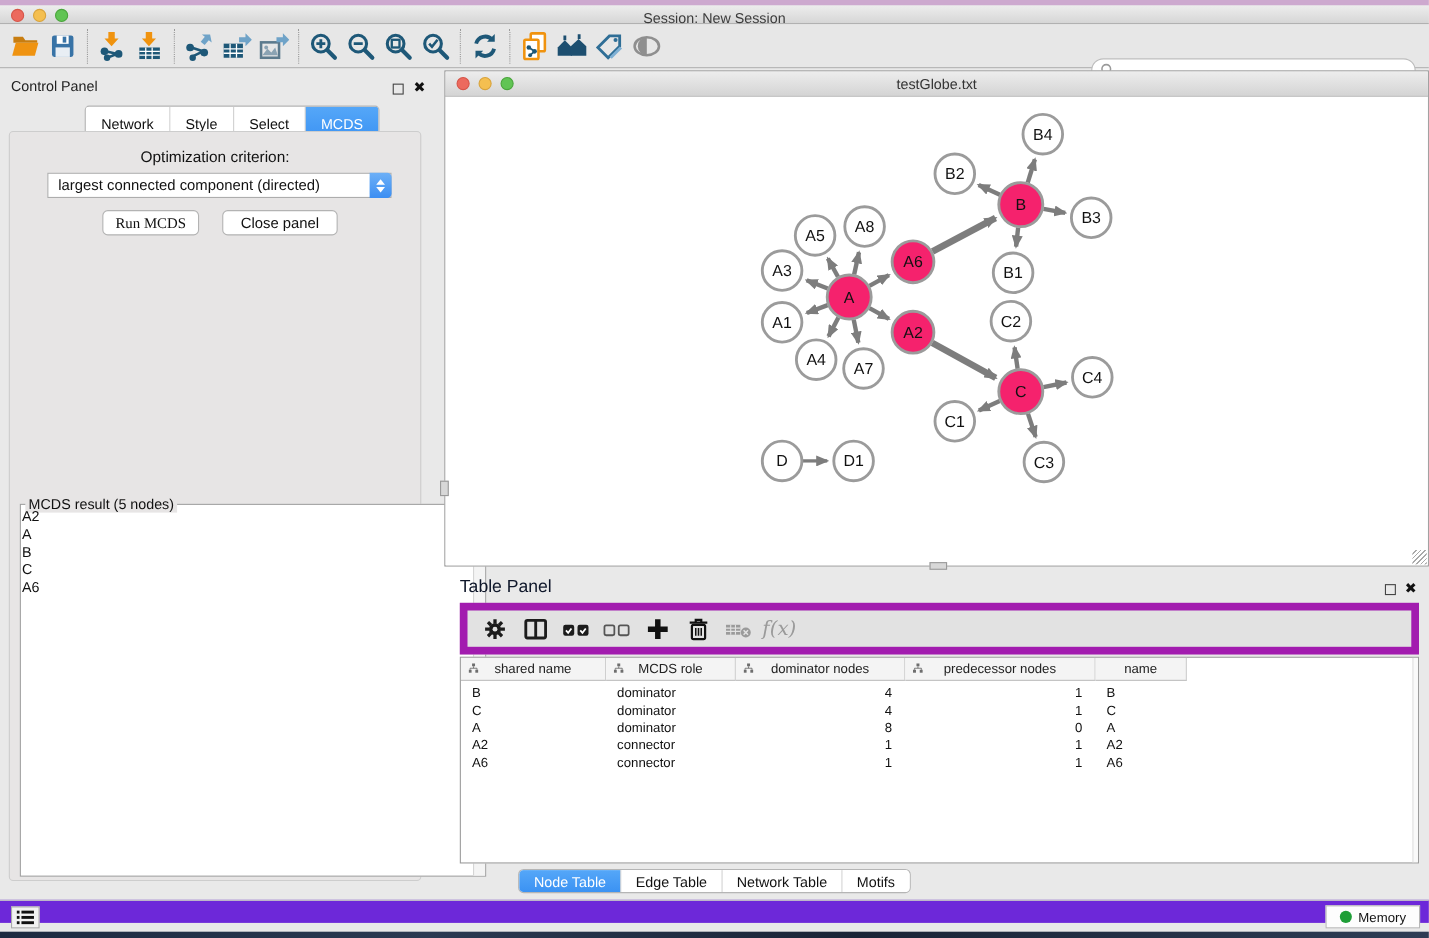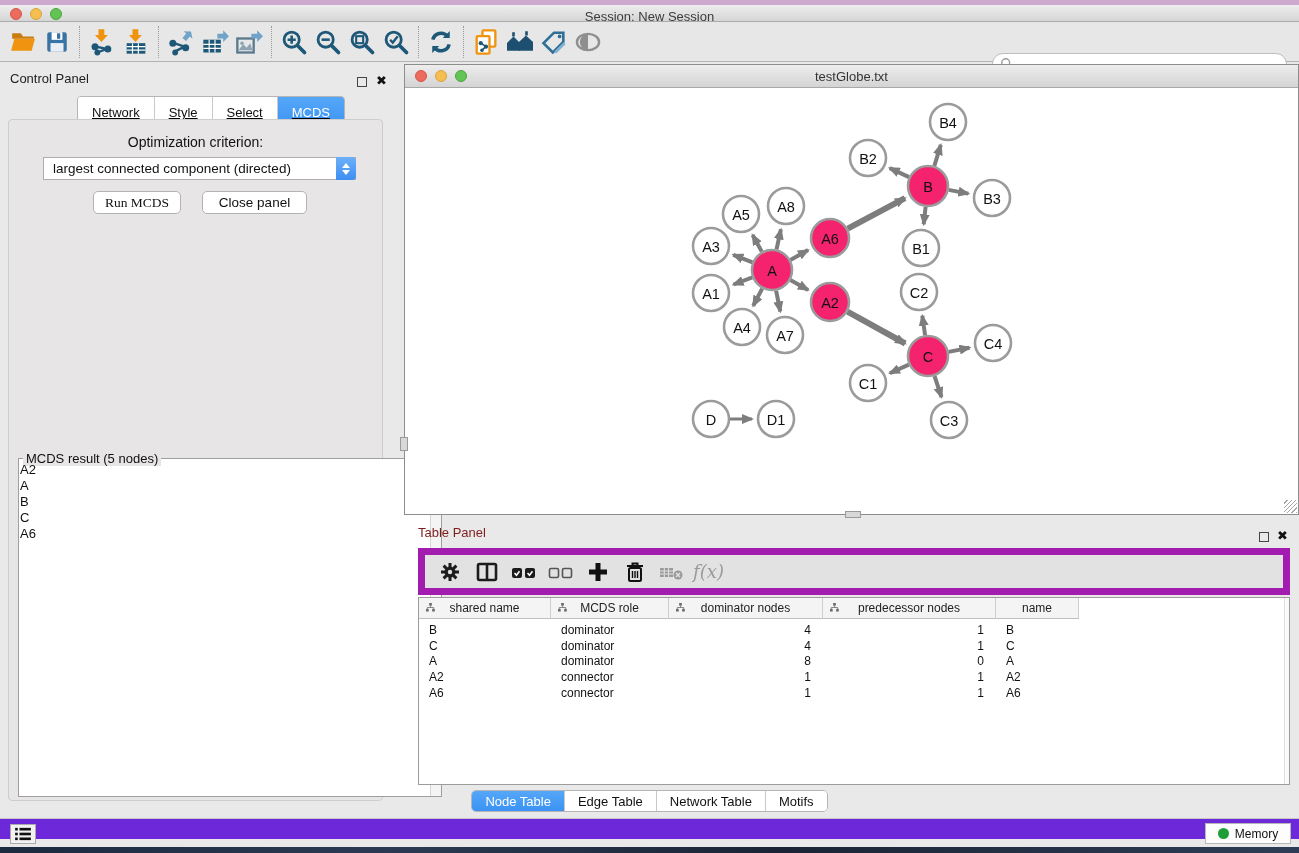--- a/index.html
+++ b/index.html
@@ -25,21 +25,21 @@
   .tsep { width:1px; height:32px; margin:0 5px; border-left:1px dotted #9a9a9a; }
   #search-box { position:absolute; right:12px; top:31px; width:295px; height:22px; background:#fff;
     border:1px solid #bdbdbd; border-radius:11px; display:flex; align-items:center; padding-left:7px; }
 
   
   #cp-title { left:10px; top:71px; font-size:13px; color:#222; }
   #cp-float { left:357px; top:73px; } #cp-close { left:376px; top:71px; }
   .float-box { width:10px; height:10px; border:1.5px solid #444; display:inline-block; }
   .close-x { font-size:13px; font-weight:bold; color:#111; }
   #cp-tabs { left:77px; top:96px; height:33px; display:flex; border-radius:4px; overflow:hidden;
-    border:1px solid #b5b5b5;text-decoration:underline; }
+    border:1px solid #b5b5b5; }
   .seg { height:100%; display:flex; align-items:center; padding:0 14px; font-size:13px;
     background:#fff; color:#111; border-right:1px solid #c9c9c9; }
   .seg:last-child { border-right:none; }
   .seg.sel { background:linear-gradient(#55a7f8,#3b92f3); color:#fff; }
   #cp-body { left:8px; top:119px; width:375px; height:682px; background:#e7e5e5;
     border:1px solid #cdcdcd; border-radius:4px; }
   #opt-label { left:0; top:14px; width:100%; text-align:center; font-size:14px; color:#111; }
   #criterion { left:34px; top:37px; width:313px; height:23px; background:#fff;
     border:1px solid #adadad; border-radius:0; display:flex; align-items:center; }
   #criterion .val { flex:1; font-size:13.5px; padding-left:9px; color:#111; white-space:nowrap; }
@@ -67,21 +67,21 @@
     background:linear-gradient(#ededed,#d4d4d4); border-bottom:1px solid #a8a8a8; }
   #net-titlebar .lights { left:10px; top:5px; }
   #net-title { position:absolute; left:0; top:4px; width:100%; text-align:center; font-size:13px; color:#333; }
   #net-canvas { position:absolute; left:0; top:23px; width:893px; height:426px; background:#fff; }
   #net-vthumb { position:absolute; left:-5px; top:372px; width:8px; height:14px; background:#d8d8d8; border:1px solid #9a9a9a; }
   #net-hthumb { position:absolute; left:440px; bottom:-4px; width:16px; height:7px; background:#d8d8d8; border:1px solid #9a9a9a; }
   #net-grip { position:absolute; right:1px; bottom:1px; width:13px; height:13px;
     background:repeating-linear-gradient(135deg,transparent 0 2px,#a9a9a9 2px 3px); }
 
   
-  #tp-title { left:418px; top:525px; font-size:13px; color:#7f1d1d; }
+  #tp-title { left:418px; top:525px; font-size:16px; color:#0f172a; }
   #tp-float { left:1259px; top:528px; } #tp-close { left:1277px; top:526px; }
   #tp-toolbar { left:418px; top:548px; width:872px; height:47px; background:#e2e2e2;
     border:7px solid #a21caf; display:flex; align-items:center; padding-left:8px; gap:4px; }
   .tp-btn { width:33px; height:36px; display:flex; align-items:center; justify-content:center; }
   .fx { font-family:"DejaVu Serif","Liberation Serif",serif; font-style:italic; font-size:18px; color:#9a9a9a; }
   #tp-table { left:418px; top:597px; width:872px; height:188px; background:#fff; border:1px solid #9c9c9c; overflow:hidden; }
   #tp-header { position:absolute; left:0; top:0; height:21px; }
   .hcell { position:absolute; top:0; height:21px; background:#f4f4f4; border-right:1px solid #cfcfcf;
     border-bottom:1px solid #bfbfbf; font-size:12px; color:#222; display:flex; align-items:center;
     justify-content:center; }

